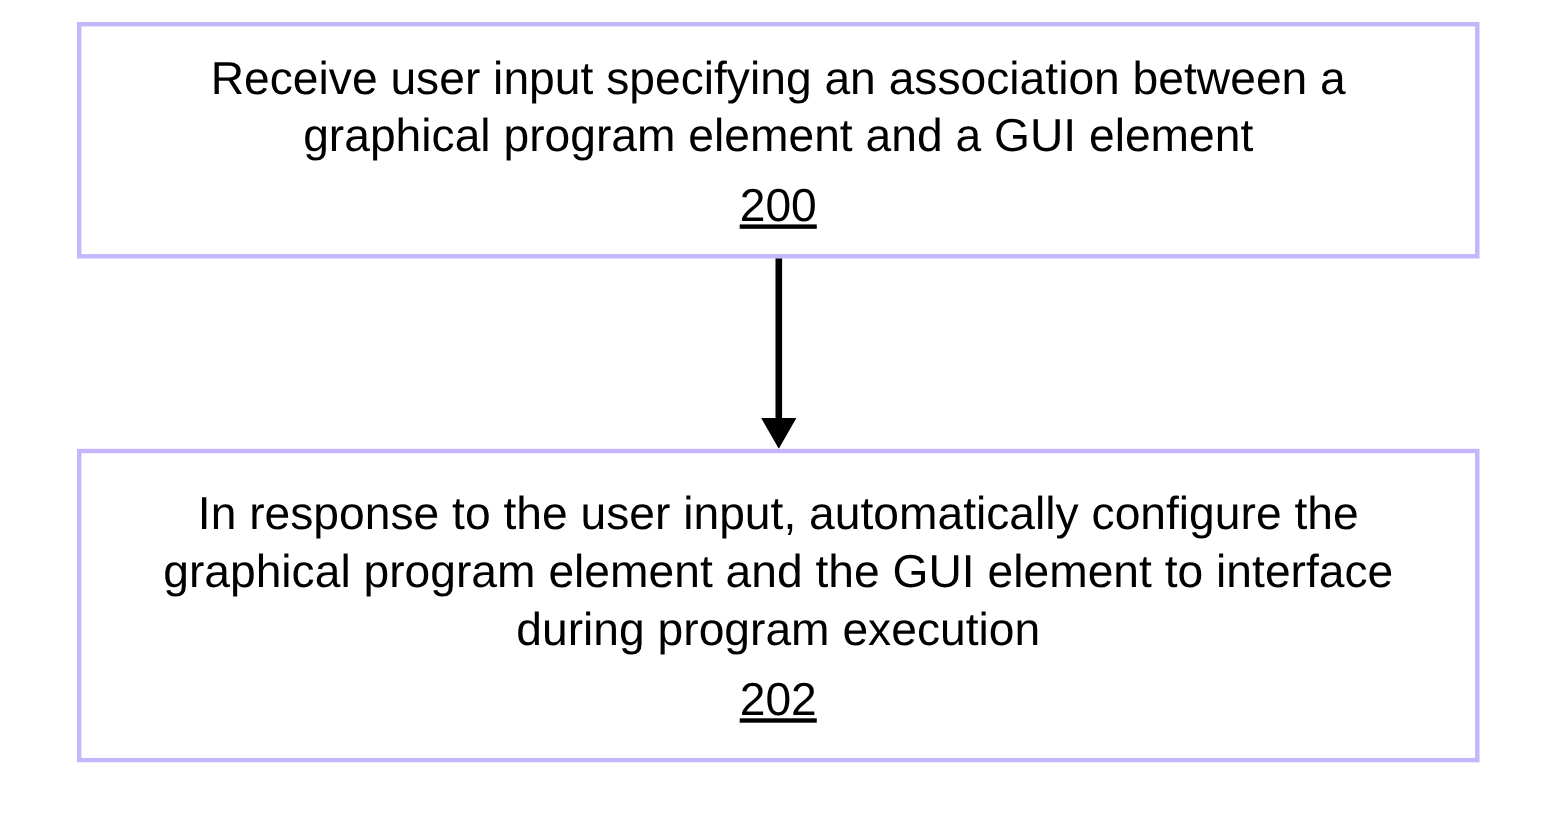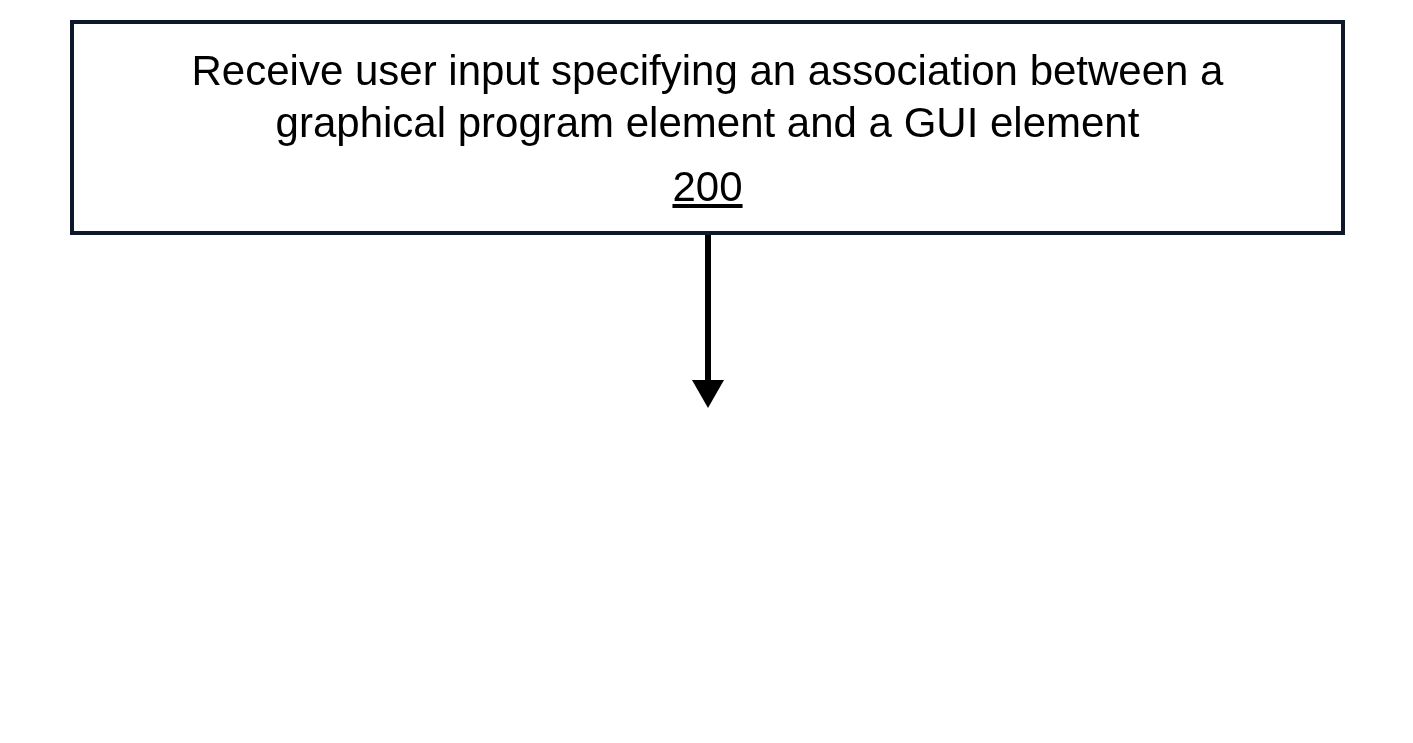--- a/index.html
+++ b/index.html
@@ -10,21 +10,21 @@
     background: #ffffff;
     font-family: Arial, Helvetica, sans-serif;
   }
   .canvas {
     position: relative;
     width: 1413px;
     height: 743px;
   }
   .node {
     position: absolute;
-    border: 4px solid #0f172a;
+    border: 4px solid #c4b5fd;
     box-sizing: border-box;
     text-align: center;
     display: flex;
     flex-direction: column;
     justify-content: center;
     align-items: center;
     padding: 10px 30px;
     background: #fff;
   }
   .node-text {
@@ -54,14 +54,18 @@
 <div class="canvas">
 
   <div class="node" style="left:70px; top:20px; width:1275px; height:215px;">
     <div class="node-text">Receive user input specifying an association between a graphical program element and a GUI element</div>
     <div class="node-ref">200</div>
   </div>
 
   <div class="arrow-line" style="left:705px; top:235px; width:6px; height:150px;"></div>
   <div class="arrow-head" style="left:692px; top:380px; border-left:16px solid transparent; border-right:16px solid transparent; border-top:28px solid #000;"></div>
 
+  <div class="node" style="left:70px; top:408px; width:1275px; height:285px;">
+    <div class="node-text">In response to the user input, automatically configure the graphical program element and the GUI element to interface during program execution</div>
+    <div class="node-ref">202</div>
+  </div>
 
 </div>
 
 </body></html>

